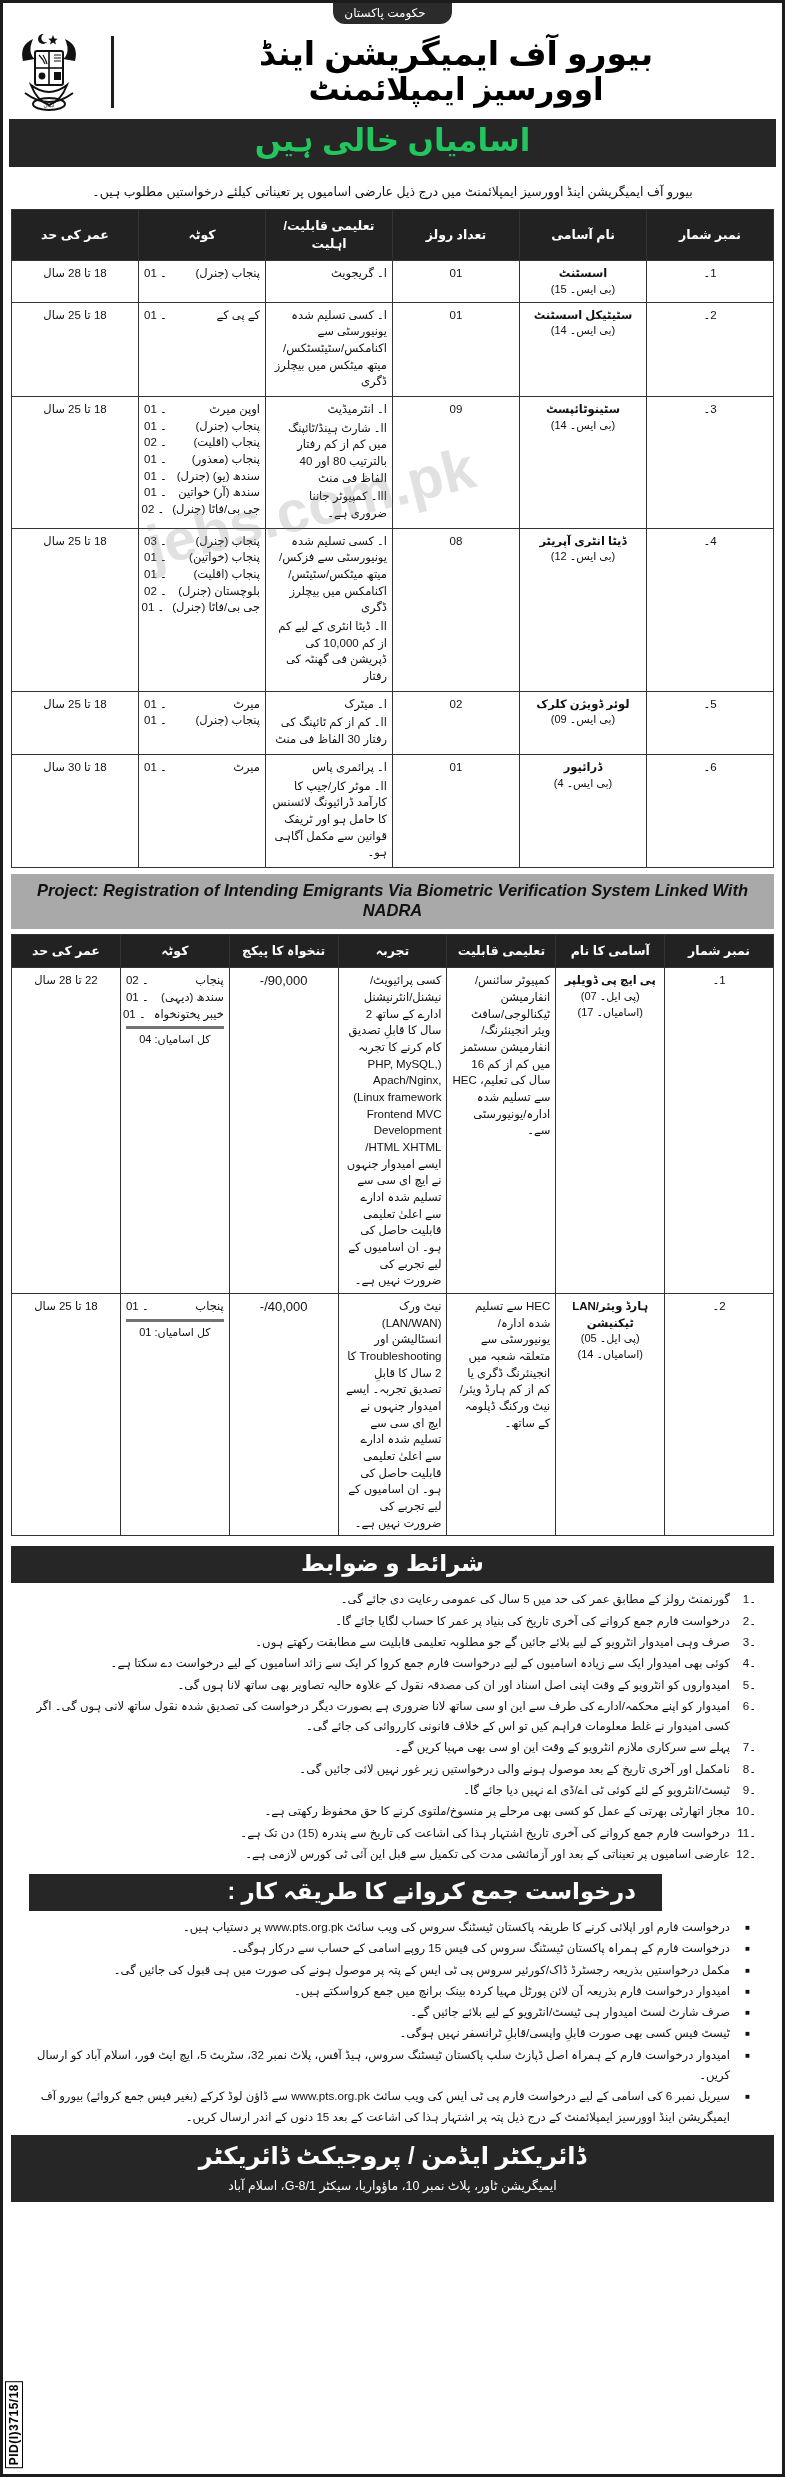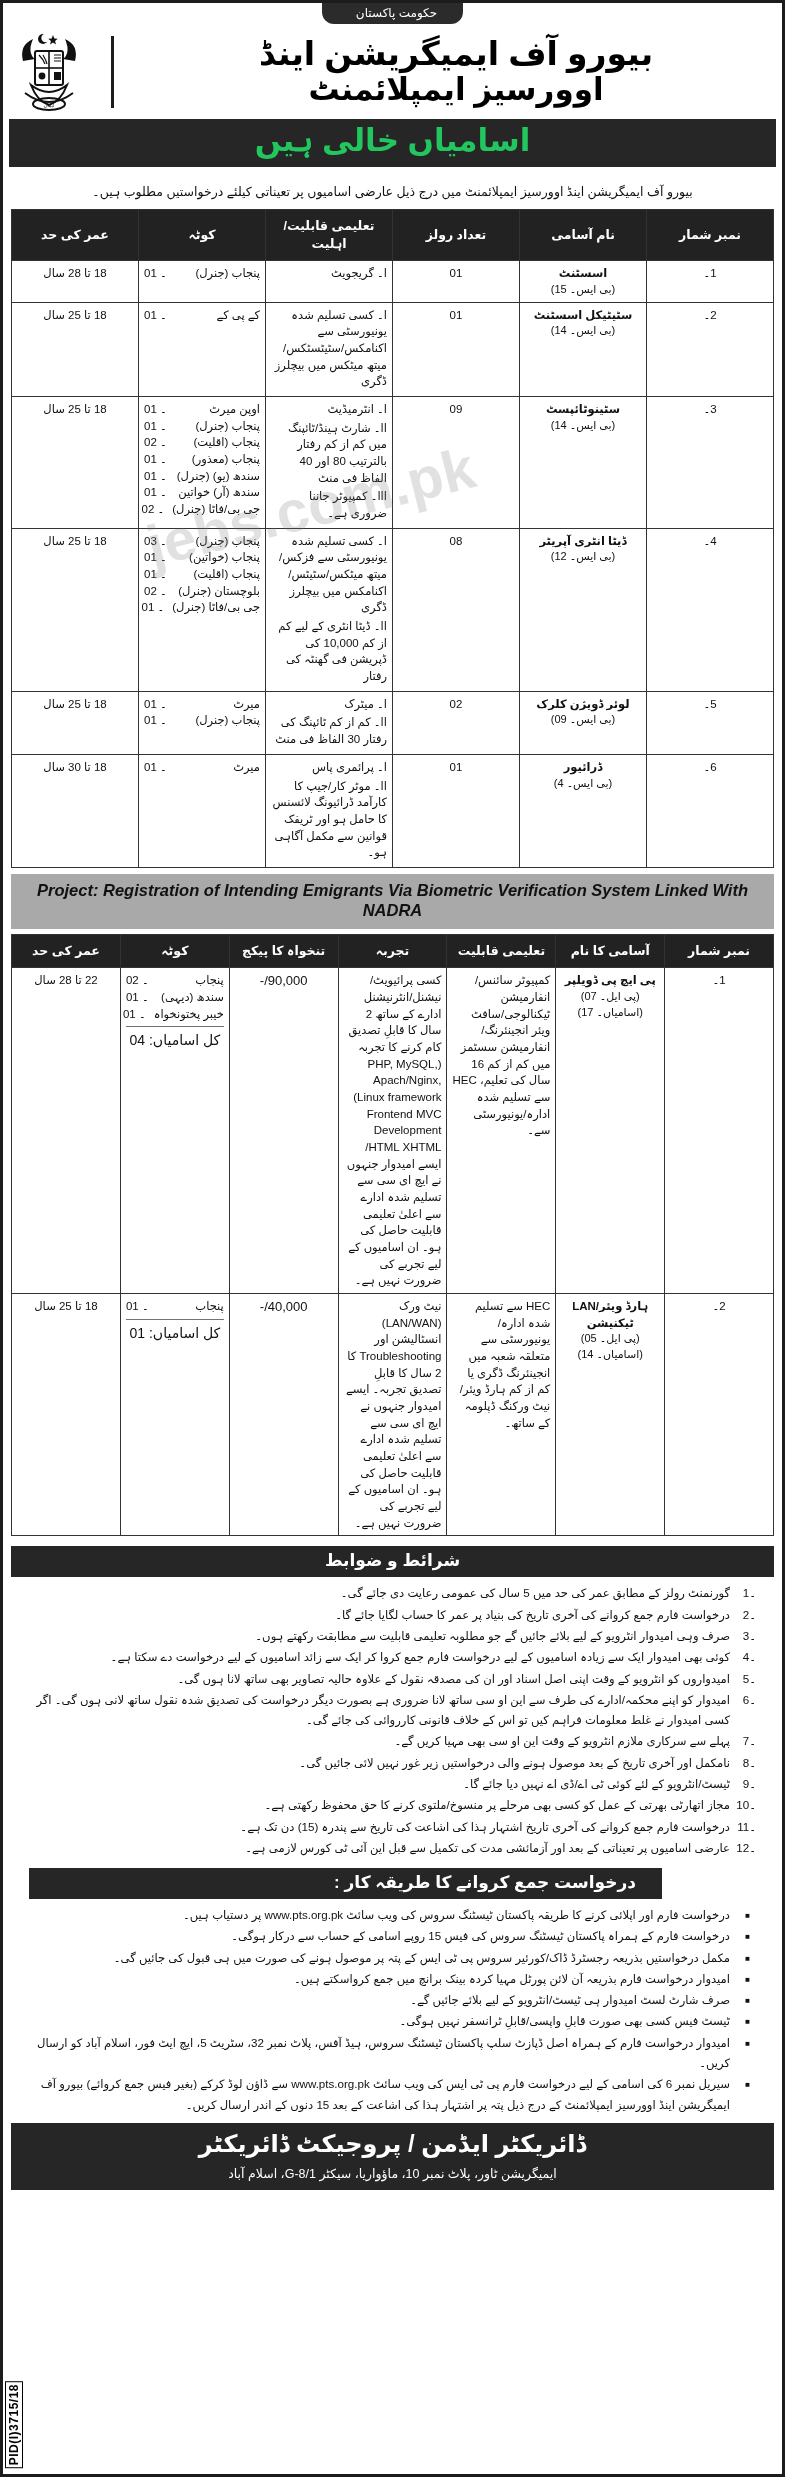--- a/index.html
+++ b/index.html
@@ -21,21 +21,21 @@
     overflow: hidden;
   }
 
   
   .gov-tab-wrap { text-align:center; height:26px; position:relative; }
   .gov-tab {
     display:inline-block;
     background:#2b2b2b;
     color:#fff;
     font-size:12px;
-    padding:3px 26px 4px 34px;
+    padding:3px 26px 4px 11px;
     border-radius: 0 0 12px 12px;
     letter-spacing:0.2px;
   }
   .masthead {
     display:flex;
     flex-direction: row;
     align-items:center;
     justify-content:center;
     padding: 2px 10px 4px 10px;
     gap: 26px;
@@ -106,25 +106,25 @@
   td.t2-qual  { text-align:right;  width:120px;margin-top:36px; }
   td.t2-exp   { text-align:right;  width:180px; }
   td.t2-sal   { text-align:center; width:92px; }
   td.t2-quota { width:118px; }
   td.t2-age   { text-align:center; width:62px; }
 
   .qline { display:flex; justify-content:space-between; gap:8px; }
   .qname { white-space:nowrap; }
   .qnum  { white-space:nowrap; direction:ltr; }
   .total-line {
-    border-top:1px solid #737373;
+    border-top:3px solid #737373;
     margin-top:4px;
     padding-top:3px;
     text-align:center;
-    font-size:14px;
+    font-size:11px;
   }
   .qual-item { margin:0 0 2px 0; }
   .post-title { font-weight:bold; }
   .post-scale { display:block; font-size:11px; }
   .salary { direction:ltr; font-size:13px; }
 
   
   .project-banner {
     background:#a9a9a9;
     color:#111;
@@ -136,21 +136,21 @@
     margin: 6px 8px 5px 8px;
     direction:ltr;
     font-family:"Liberation Sans", sans-serif;
     font-style:italic;
   }
 
   
   .sec-banner {
     background:#262626;
     color:#fff;
-    font-size:17px;
+    font-size:23px;
     font-weight:bold;
     text-align:center;
     padding:4px 0 6px 0;
     margin: 10px 8px 6px 8px;
   }
   .sec-banner.right {
     text-align:right;
     padding-right:26px;
     margin-right: 120px;
     margin-left: 26px;

